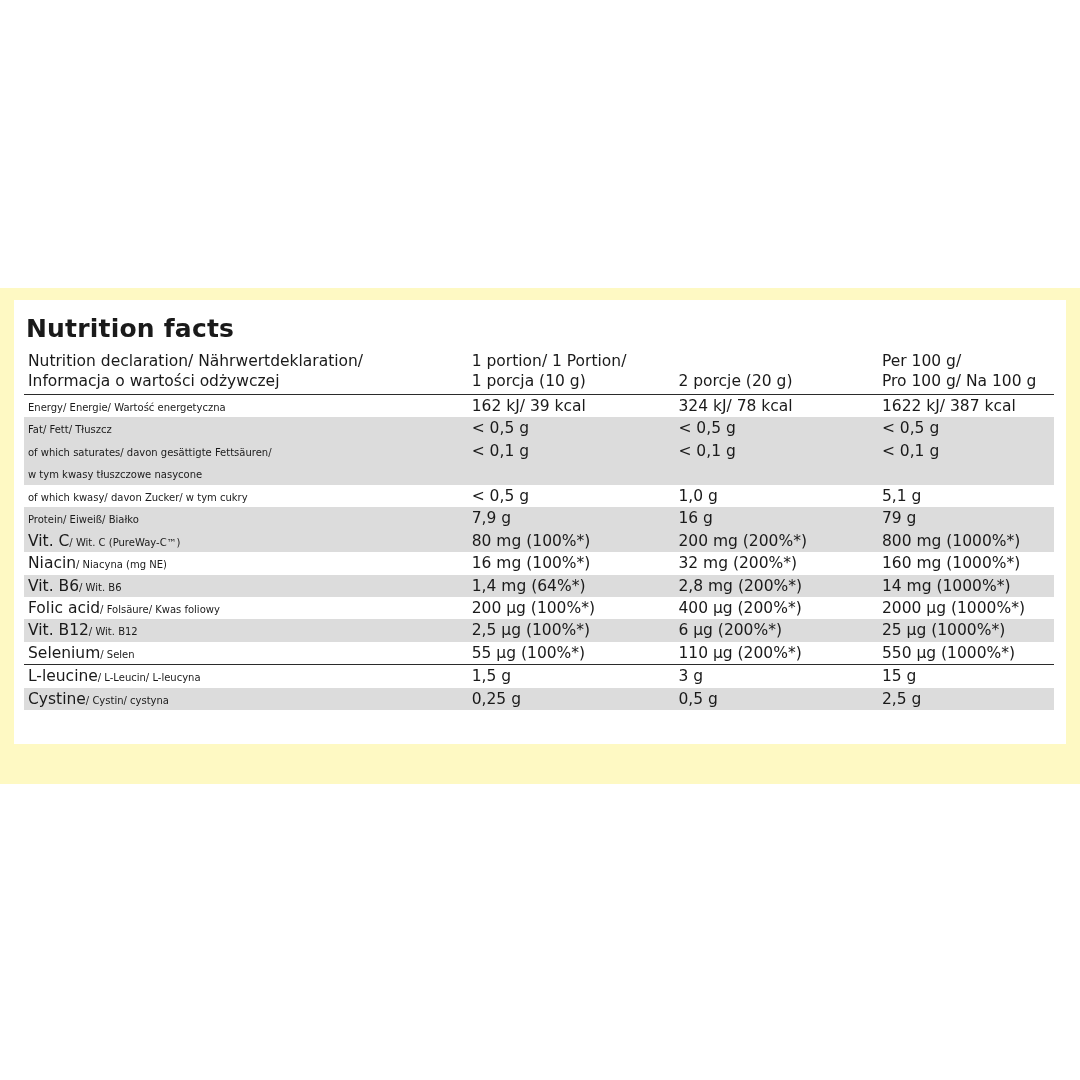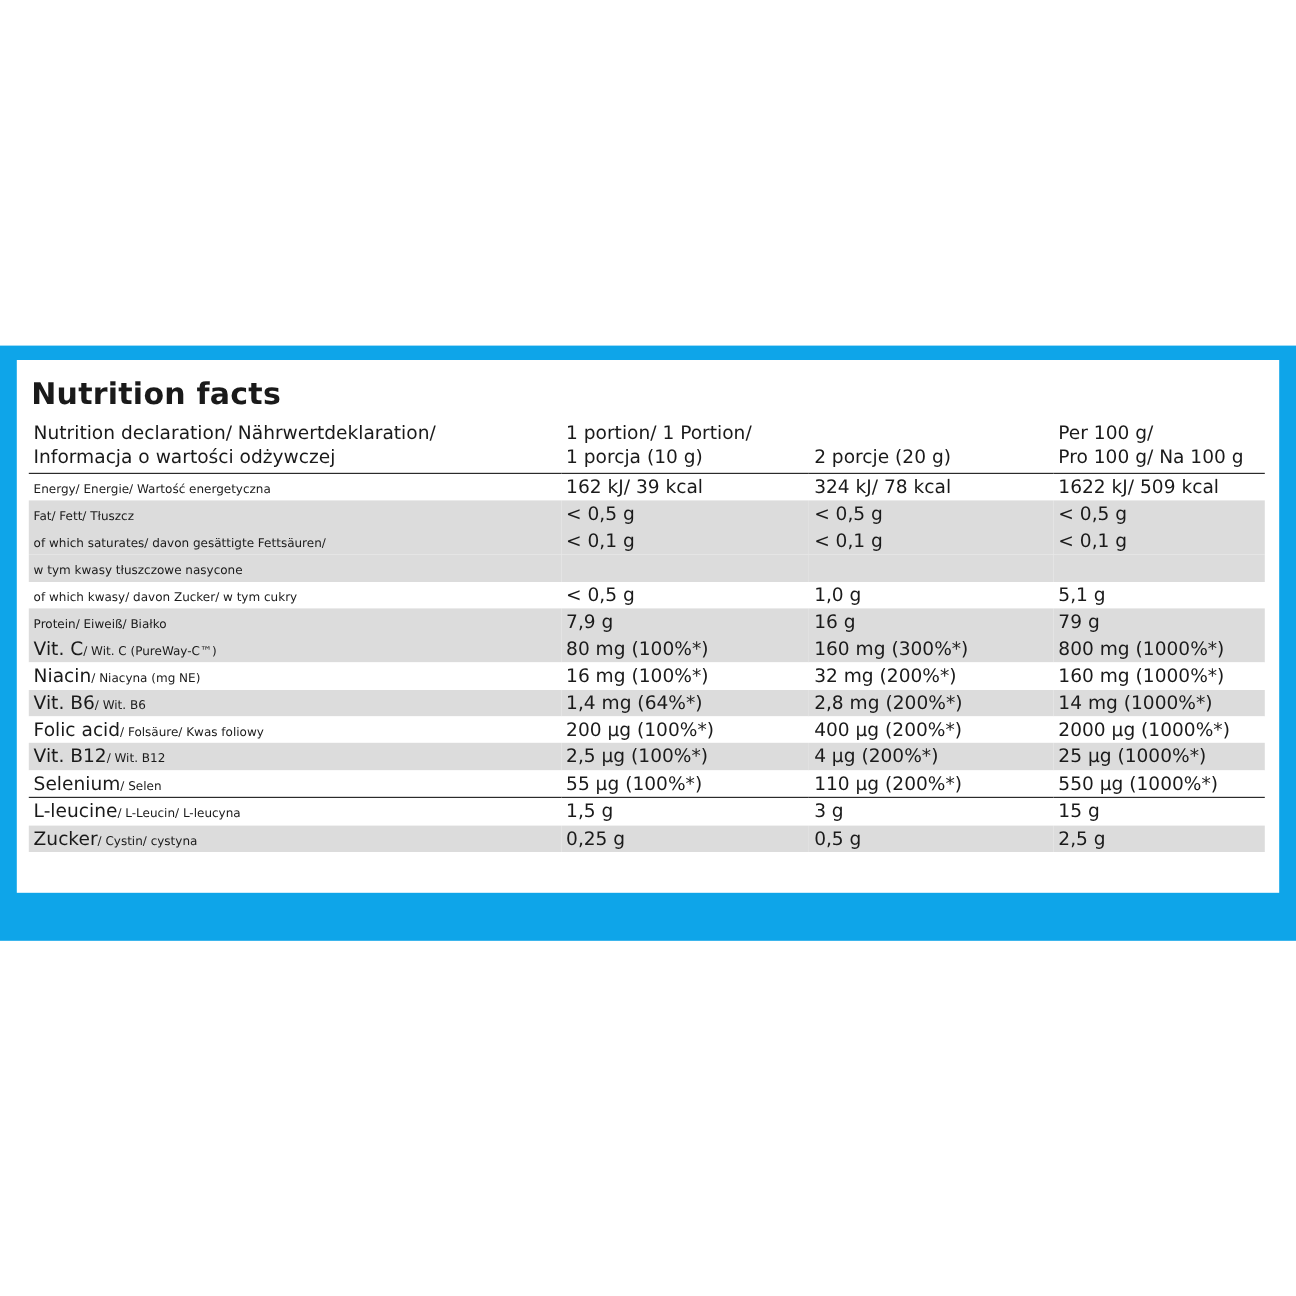--- a/index.html
+++ b/index.html
@@ -14,21 +14,21 @@
     position: relative;
     overflow: hidden;
   }
 
   #panel {
     position: absolute;
     left: 0px;
     top: 288px;
     width: 1080px;
     height: 496px;
-    background: #0ea5e9;
+    background: #fef9c3;
     box-sizing: border-box;
   }
 
   #card {
     position: absolute;
     left: 14px;
     top: 12px;
     width: 1052px;
     height: 444px;
     background: #ffffff;
@@ -119,21 +119,21 @@
           </td>
           <td class="c-v3">
             <span class="hdr-line">Per 100 g/</span>
             <span class="hdr-line">Pro 100 g/ Na 100 g</span>
           </td>
         </tr>
       <tr class="plain">
             <td class="c-label"><span class="sub">Energy/ Energie/ Wartość energetyczna</span></td>
             <td class="c-v1">162 kJ/ 39 kcal</td>
             <td class="c-v2">324 kJ/ 78 kcal</td>
-            <td class="c-v3">1622 kJ/ 509 kcal</td>
+            <td class="c-v3">1622 kJ/ 387 kcal</td>
           </tr>
           <tr class="shaded">
             <td class="c-label"><span class="sub">Fat/ Fett/ Tłuszcz</span></td>
             <td class="c-v1">&lt; 0,5 g</td>
             <td class="c-v2">&lt; 0,5 g</td>
             <td class="c-v3">&lt; 0,5 g</td>
           </tr>
           <tr class="shaded">
             <td class="c-label"><span class="sub">of which saturates/ davon gesättigte Fettsäuren/</span></td>
             <td class="c-v1">&lt; 0,1 g</td>
@@ -154,21 +154,21 @@
           </tr>
           <tr class="shaded">
             <td class="c-label"><span class="sub">Protein/ Eiweiß/ Białko</span></td>
             <td class="c-v1">7,9 g</td>
             <td class="c-v2">16 g</td>
             <td class="c-v3">79 g</td>
           </tr>
           <tr class="shaded">
             <td class="c-label"><span class="bold">Vit. C</span><span class="sub">/ Wit. C (PureWay-C™)</span></td>
             <td class="c-v1">80 mg (100%*)</td>
-            <td class="c-v2">160 mg (300%*)</td>
+            <td class="c-v2">200 mg (200%*)</td>
             <td class="c-v3">800 mg (1000%*)</td>
           </tr>
           <tr class="plain">
             <td class="c-label"><span class="bold">Niacin</span><span class="sub">/ Niacyna (mg NE)</span></td>
             <td class="c-v1">16 mg (100%*)</td>
             <td class="c-v2">32 mg (200%*)</td>
             <td class="c-v3">160 mg (1000%*)</td>
           </tr>
           <tr class="shaded">
             <td class="c-label"><span class="bold">Vit. B6</span><span class="sub">/ Wit. B6</span></td>
@@ -178,37 +178,37 @@
           </tr>
           <tr class="plain">
             <td class="c-label"><span class="bold">Folic acid</span><span class="sub">/ Folsäure/ Kwas foliowy</span></td>
             <td class="c-v1">200 µg (100%*)</td>
             <td class="c-v2">400 µg (200%*)</td>
             <td class="c-v3">2000 µg (1000%*)</td>
           </tr>
           <tr class="shaded">
             <td class="c-label"><span class="bold">Vit. B12</span><span class="sub">/ Wit. B12</span></td>
             <td class="c-v1">2,5 µg (100%*)</td>
-            <td class="c-v2">4 µg (200%*)</td>
+            <td class="c-v2">6 µg (200%*)</td>
             <td class="c-v3">25 µg (1000%*)</td>
           </tr>
           <tr class="plain rule">
             <td class="c-label"><span class="bold">Selenium</span><span class="sub">/ Selen</span></td>
             <td class="c-v1">55 µg (100%*)</td>
             <td class="c-v2">110 µg (200%*)</td>
             <td class="c-v3">550 µg (1000%*)</td>
           </tr>
           <tr class="plain">
             <td class="c-label"><span class="bold">L-leucine</span><span class="sub">/ L-Leucin/ L-leucyna</span></td>
             <td class="c-v1">1,5 g</td>
             <td class="c-v2">3 g</td>
             <td class="c-v3">15 g</td>
           </tr>
           <tr class="shaded">
-            <td class="c-label"><span class="bold">Zucker</span><span class="sub">/ Cystin/ cystyna</span></td>
+            <td class="c-label"><span class="bold">Cystine</span><span class="sub">/ Cystin/ cystyna</span></td>
             <td class="c-v1">0,25 g</td>
             <td class="c-v2">0,5 g</td>
             <td class="c-v3">2,5 g</td>
           </tr>
         </tbody>
     </table>
 
     <div id="footnote">*NRVs/ NRV/ RWS – nutrient reference values/ Nährstoffbezugswert nach LMIV/ referencyjne wartości spożycia.</div>
   </div>
 </div>

